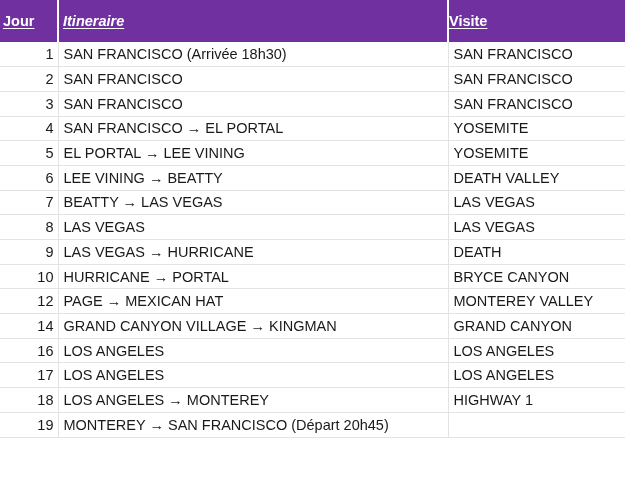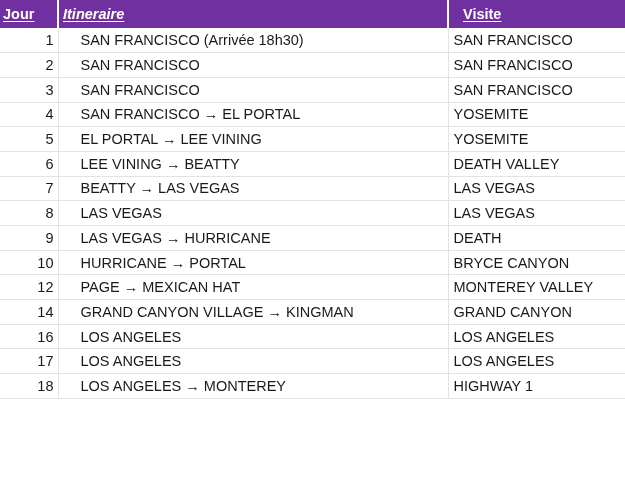--- a/index.html
+++ b/index.html
@@ -23,21 +23,21 @@
   }
 
   table.grid {
     width: 625px;
     border-collapse: collapse;
     table-layout: fixed;
   }
 
   
   thead tr.header-row {
-    height: 28px;
+    height: 42px;
     background: #7030A0;
   }
   thead th {
     background: #7030A0;
     color: #ffffff;
     font-weight: bold;
     font-size: 14.5px;
     text-align: left;
     vertical-align: middle;
     padding: 0;
@@ -49,21 +49,21 @@
     display: inline-block;
     text-decoration: underline;
     text-underline-offset: 2px;
     white-space: nowrap;
   }
   th.col-jour { width: 58px; }
   th.col-jour .hd { margin-left: 3px; }
   th.col-itin { width: 390px; border-left: 2px solid #ffffff; font-style: italic; }
   th.col-itin .hd { margin-left: 4px; }
   th.col-visite { width: 177px; border-left: 2px solid #ffffff; }
-  th.col-visite .hd { margin-left: 14px; text-decoration: underline; }
+  th.col-visite .hd { margin-left: 0; text-decoration: underline; }
 
   
   tbody tr.data-row {
     height: 24.7px;
     background: #ffffff;
   }
   tbody td {
     font-size: 14.5px;
     color: #1a1a1a;
     vertical-align: middle;
@@ -76,21 +76,21 @@
   }
   td.cell-jour {
     width: 58px;
     text-align: right;
     padding-right: 4px;
     border-right: 1px solid #e3e3e3;
   }
   td.cell-itin {
     width: 390px;
     text-align: left;
-    padding-left: 22px;
+    padding-left: 5px;
   }
   td.cell-visite {
     width: 177px;
     text-align: left;
     padding-left: 5px;
     border-left: 1px solid #e3e3e3;
   }
 </style>
 </head>
 <body>
@@ -179,15 +179,20 @@
         <tr class="data-row">
           <td class="cell-jour">17</td>
           <td class="cell-itin">LOS ANGELES</td>
           <td class="cell-visite">LOS ANGELES</td>
         </tr>
         <tr class="data-row">
           <td class="cell-jour">18</td>
           <td class="cell-itin">LOS ANGELES → MONTEREY</td>
           <td class="cell-visite">HIGHWAY 1</td>
         </tr>
+        <tr class="data-row">
+          <td class="cell-jour">19</td>
+          <td class="cell-itin">MONTEREY → SAN FRANCISCO (Départ 20h45)</td>
+          <td class="cell-visite"></td>
+        </tr>
       </tbody>
   </table>
 </div>
 
 </body></html>

